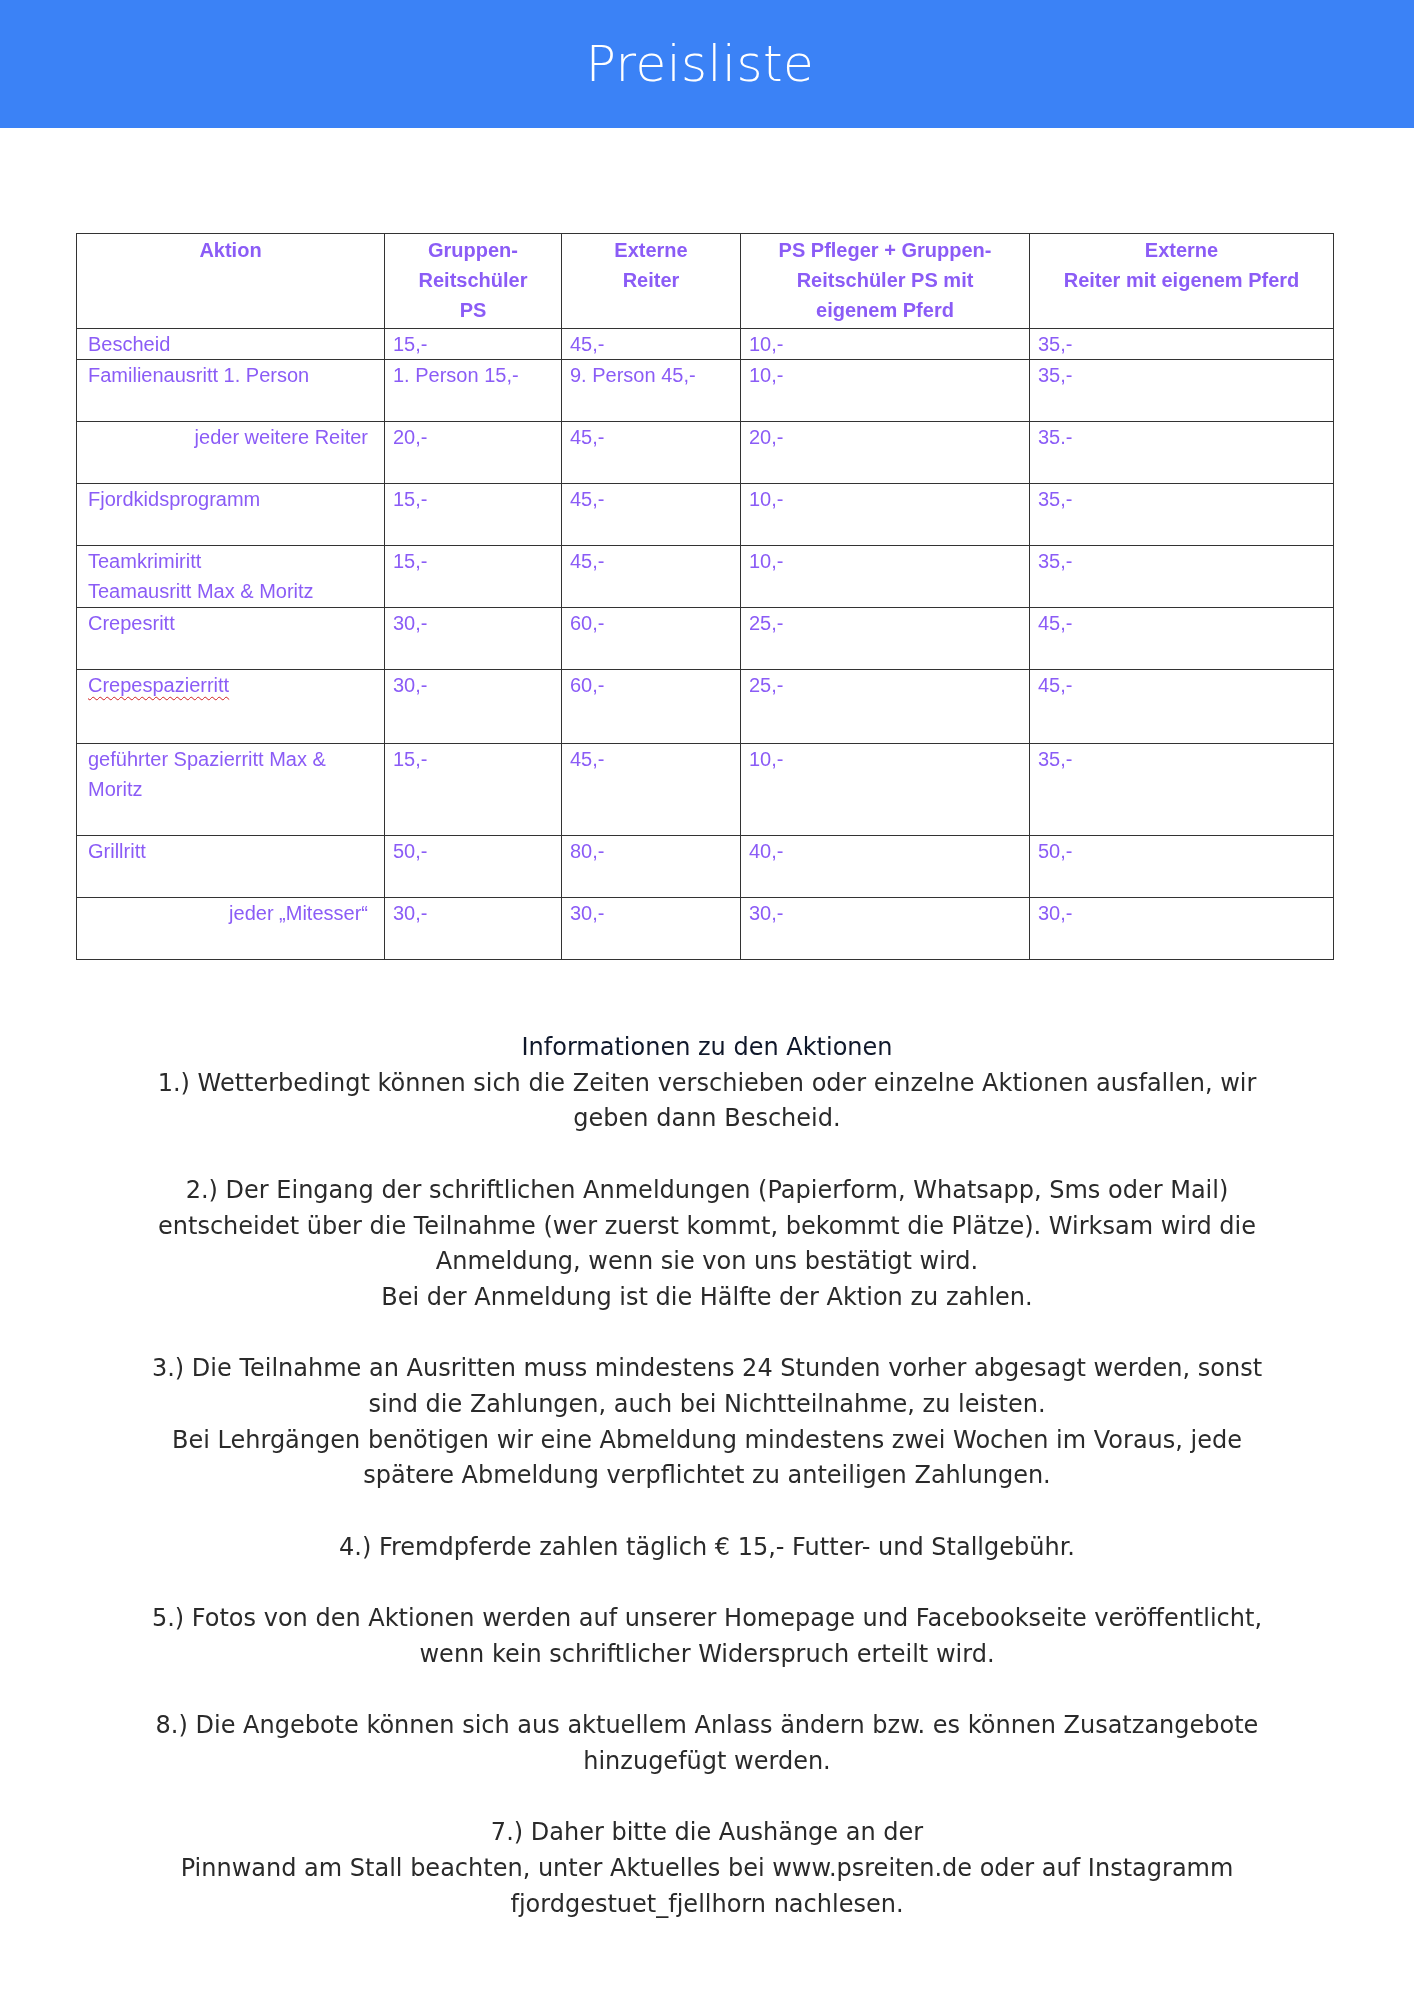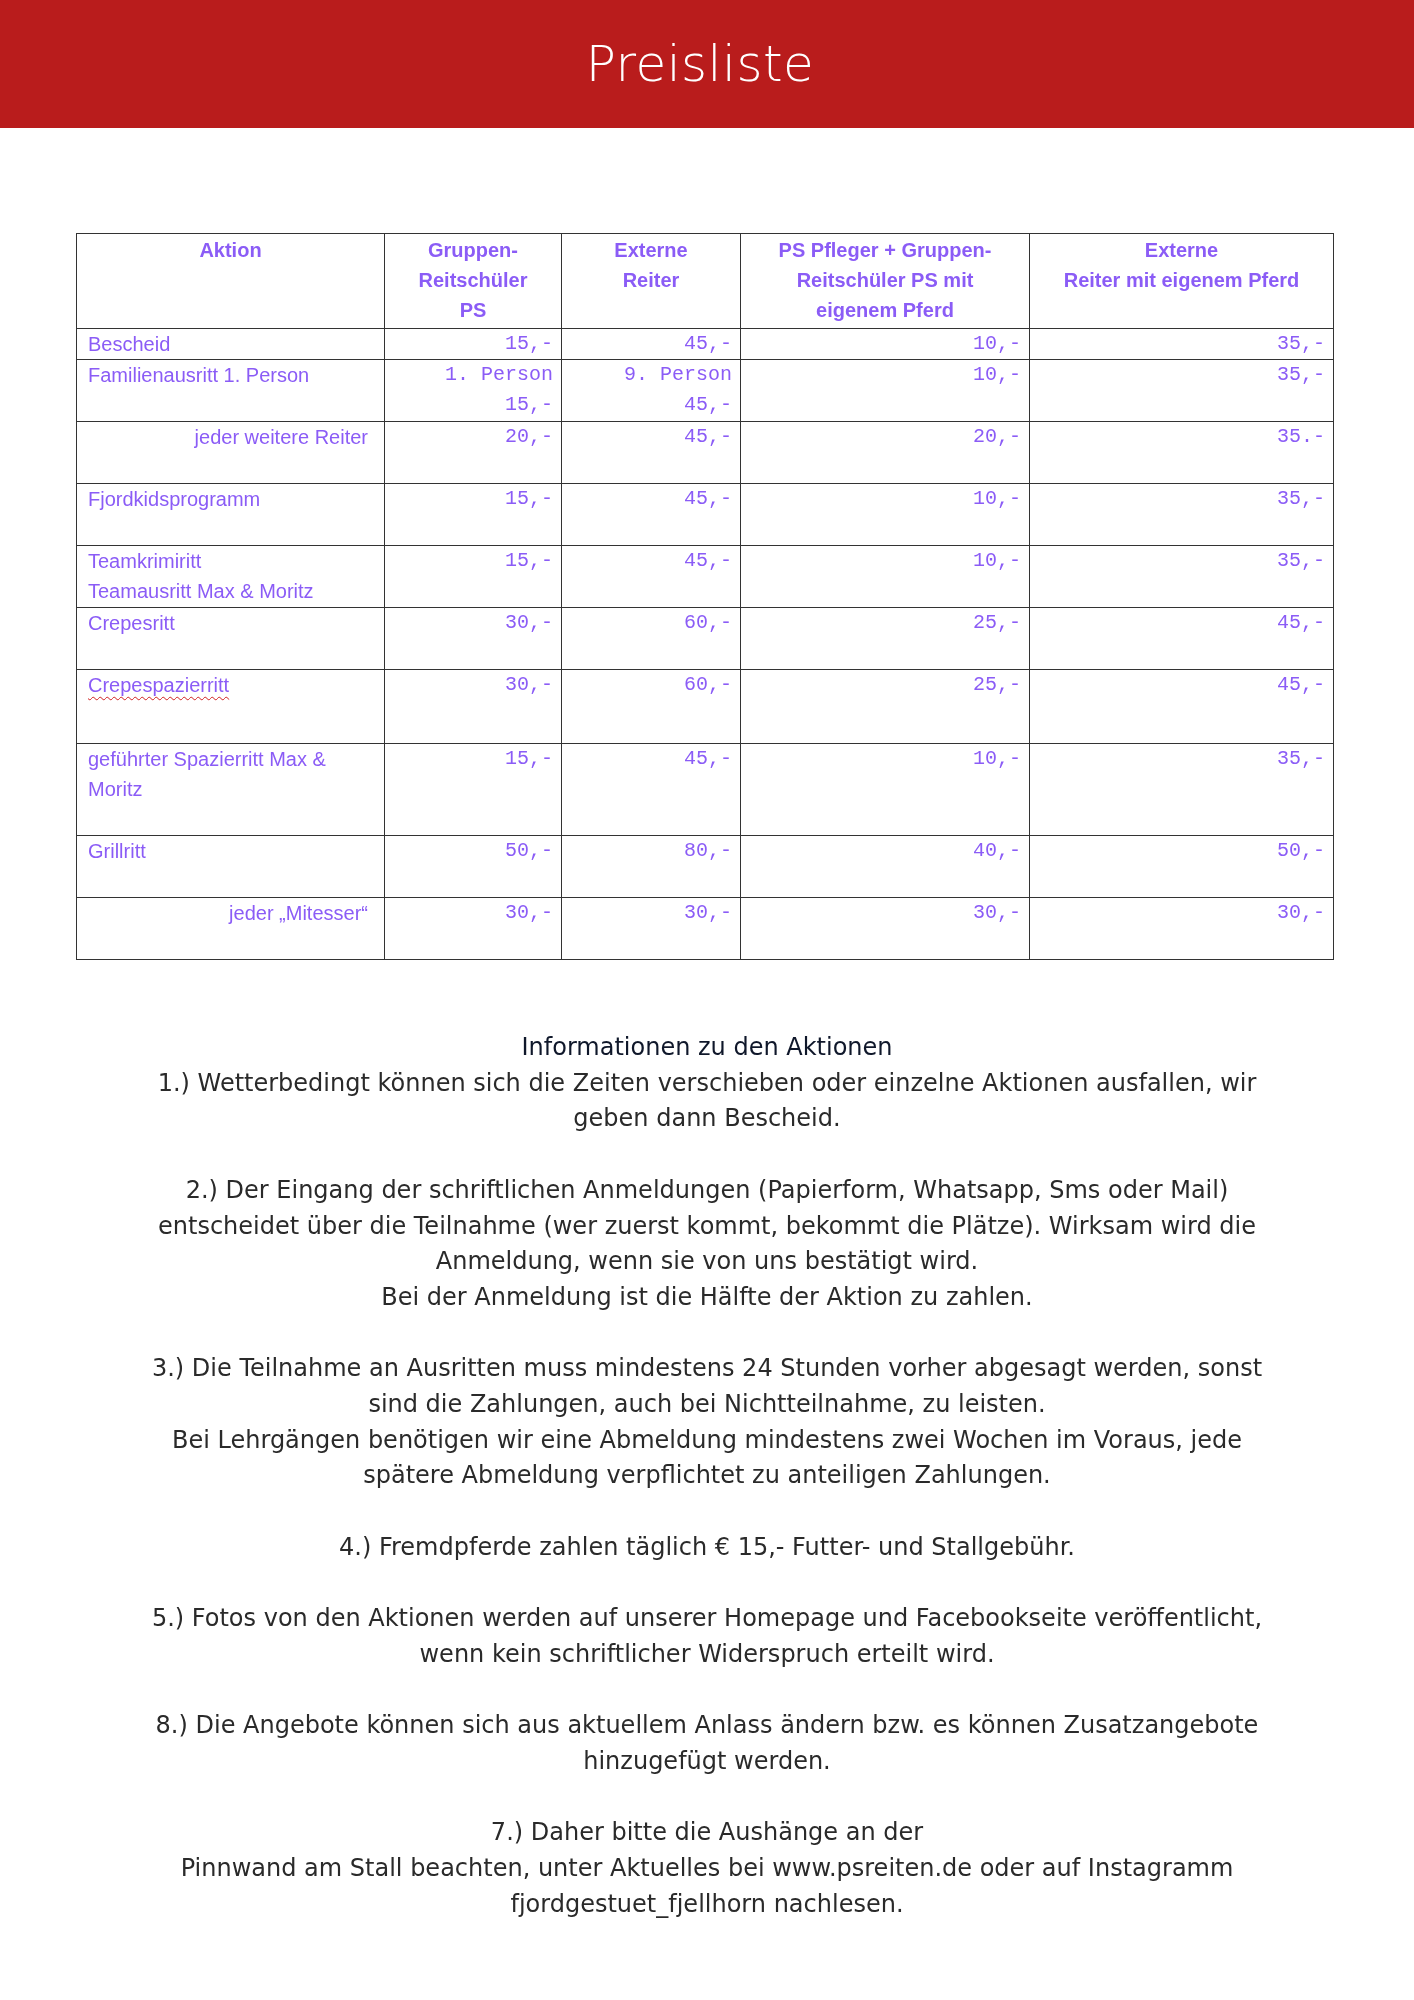--- a/index.html
+++ b/index.html
@@ -2,36 +2,36 @@
 <html><head>
 <meta charset="utf-8">
 <style>
   html, body { margin: 0; padding: 0; }
   body {
     width: 1414px; height: 2000px; background: #ffffff; position: relative; overflow: hidden;
     font-family: "DejaVu Sans", sans-serif; color: #222;
   }
   .header {
     position: absolute; left: 0; top: 0; width: 1414px; height: 128px;
-    background: #b91c1c; display: flex; align-items: center; justify-content: center;
+    background: #3b82f6; display: flex; align-items: center; justify-content: center;
   }
   .header h1 {
     margin: 0; color: #ffffff; font-family: "DejaVu Sans", sans-serif;
     font-weight: 300; font-size: 50px; letter-spacing: 0.5px; transform: translateX(-7px);
   }
   table.prices {
     position: absolute; left: 76px; top: 233px; width: 1257px;
     border-collapse: collapse; table-layout: fixed;
     font-family: "Liberation Sans", sans-serif; font-size: 20px; color: #8b5cf6;
   }
   table.prices th, table.prices td {
     border: 1.6px solid #333; padding: 0 8px; vertical-align: top; line-height: 30px;
   }
   table.prices th { font-weight: bold; text-align: center; padding-top: 1px; }
-  table.prices td.num { text-align: right; font-family: Liberation Mono, monospace; }
+  table.prices td.num { text-align: left; }
   table.prices td.label { text-align: left; padding-left: 11px; }
   table.prices td.indent { text-align: right; padding-right: 16px; }
   .spell { text-decoration: underline wavy #d02020; text-decoration-thickness: 1px; text-underline-offset: 4px; }
   .info {
     position: absolute; left: 150px; top: 1030px; width: 1114px; text-align: center;
     font-family: "DejaVu Sans", sans-serif; font-size: 24px; line-height: 35.7px; color: #2a2a2a;
   }
   .info .title { font-weight: normal; color: #0f172a; font-size: 24px; }
   .info p { margin: 0; }
   .info .gap { height: 35.7px; }

